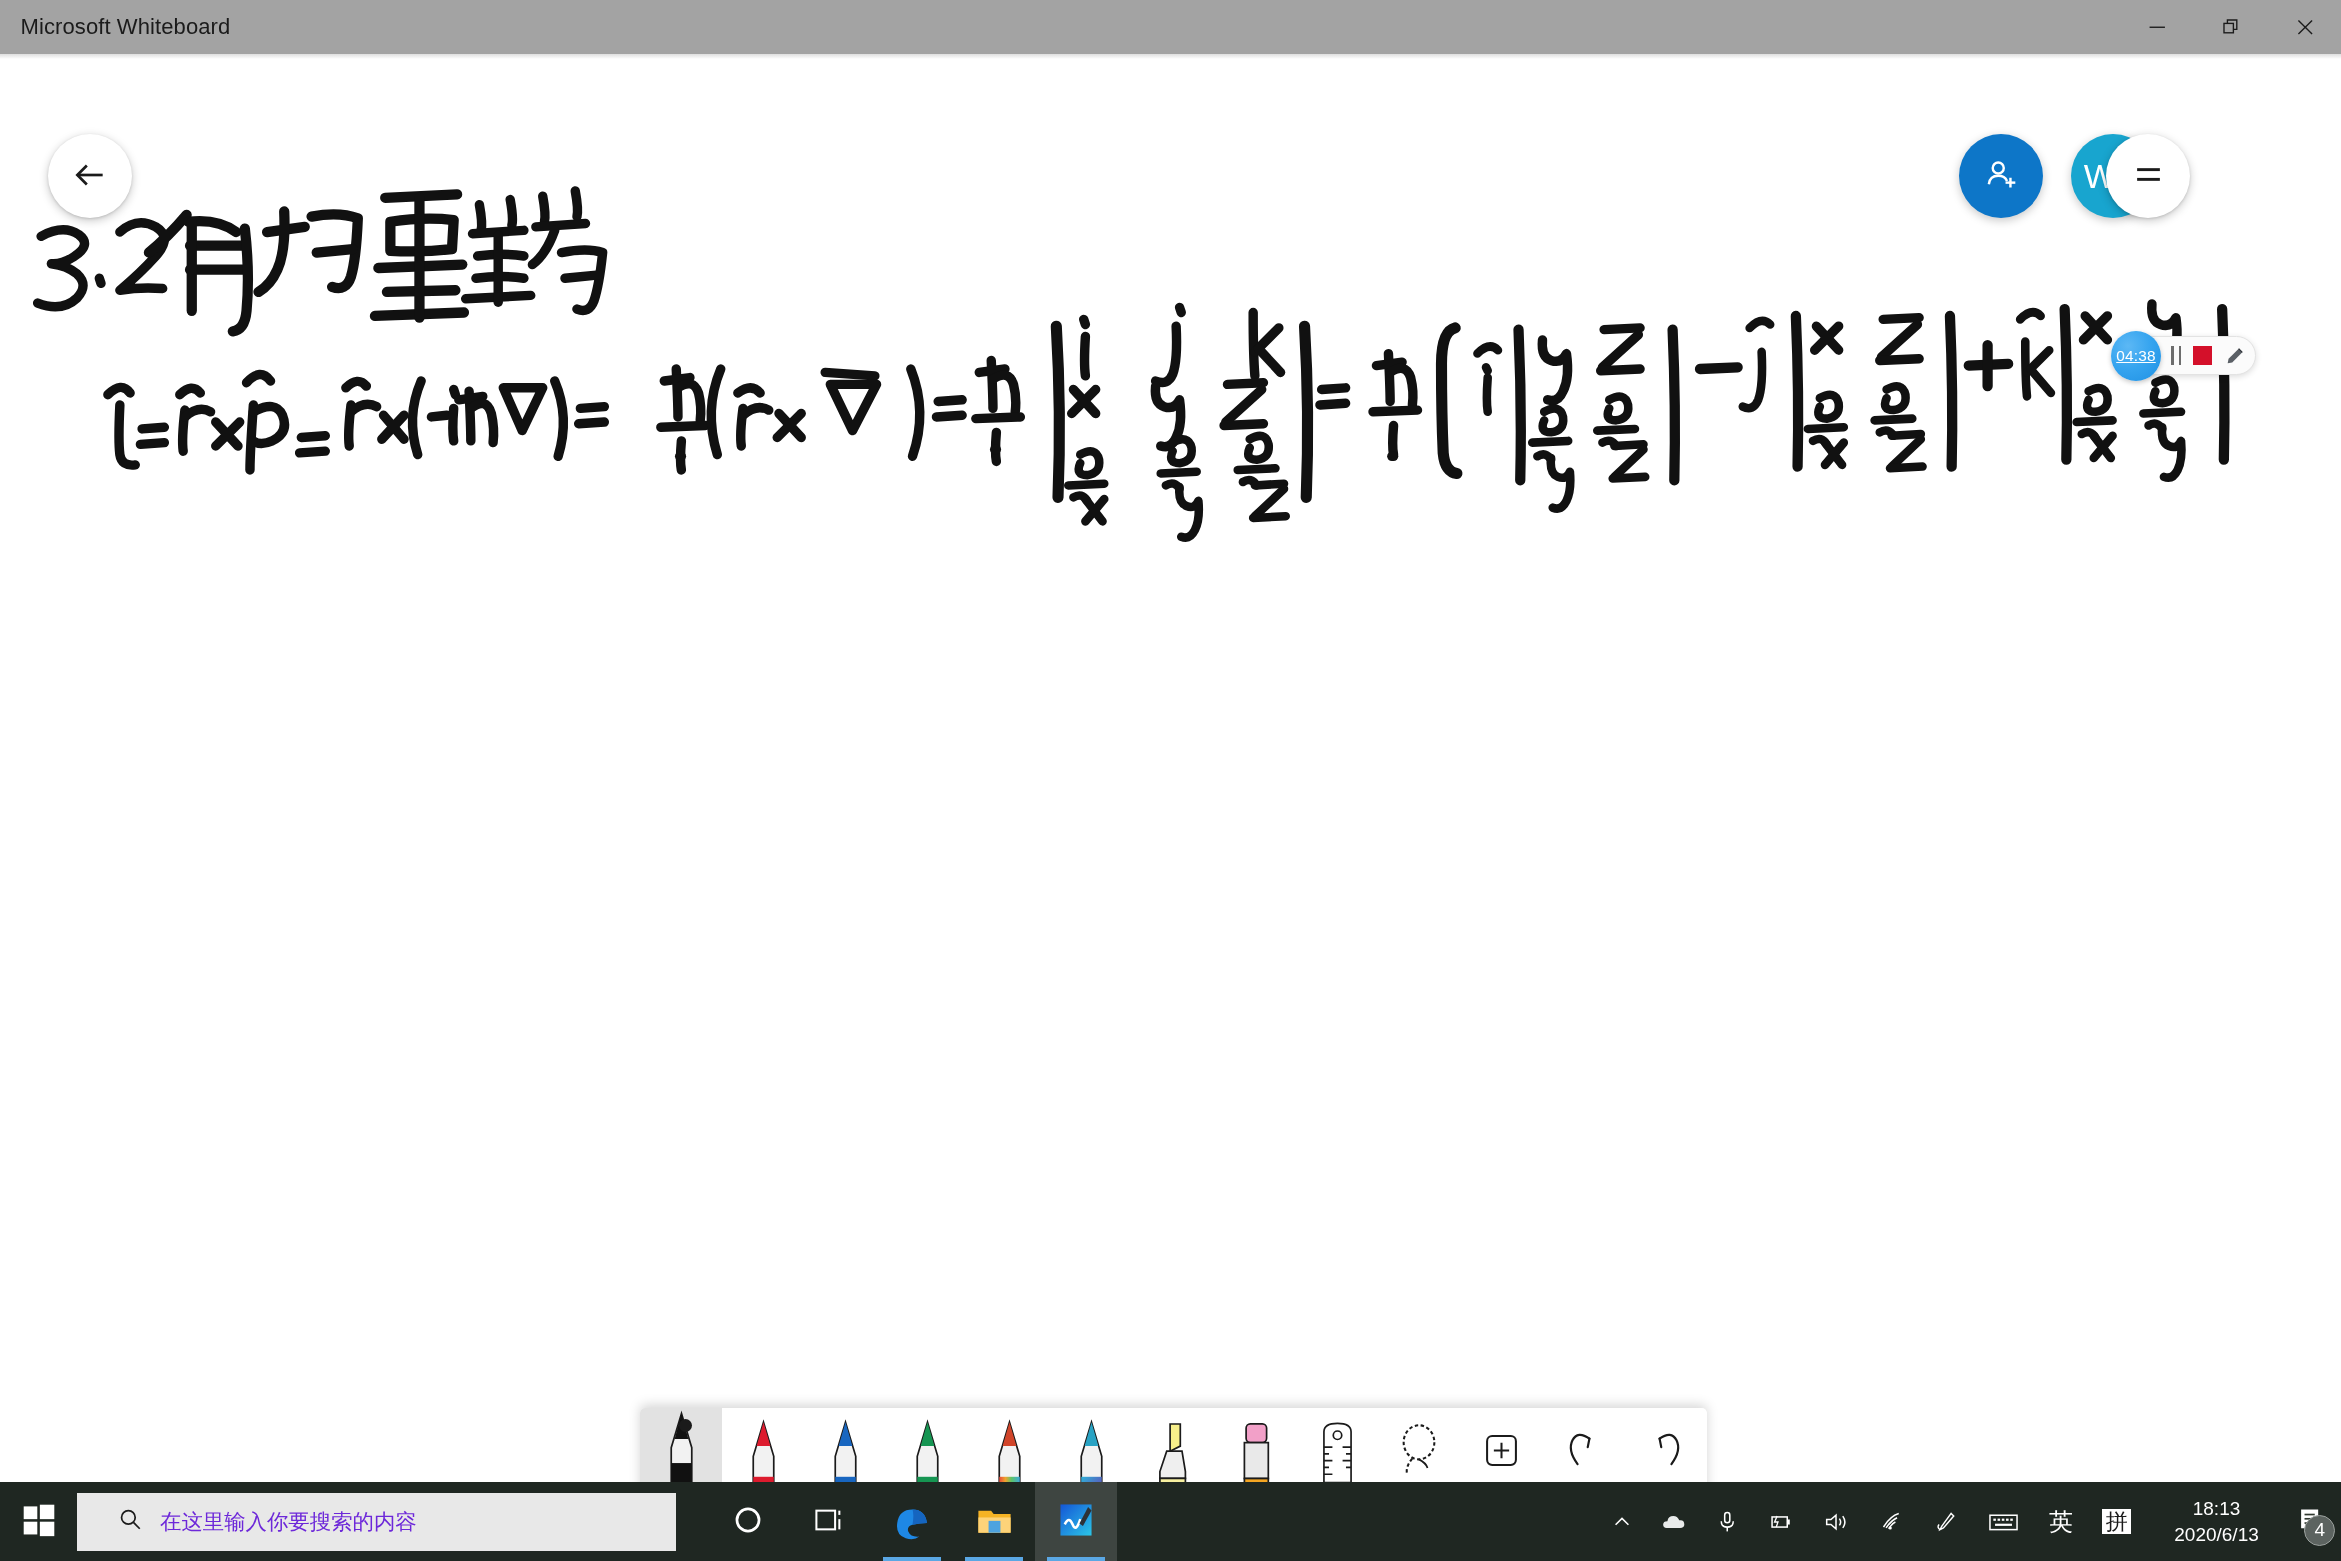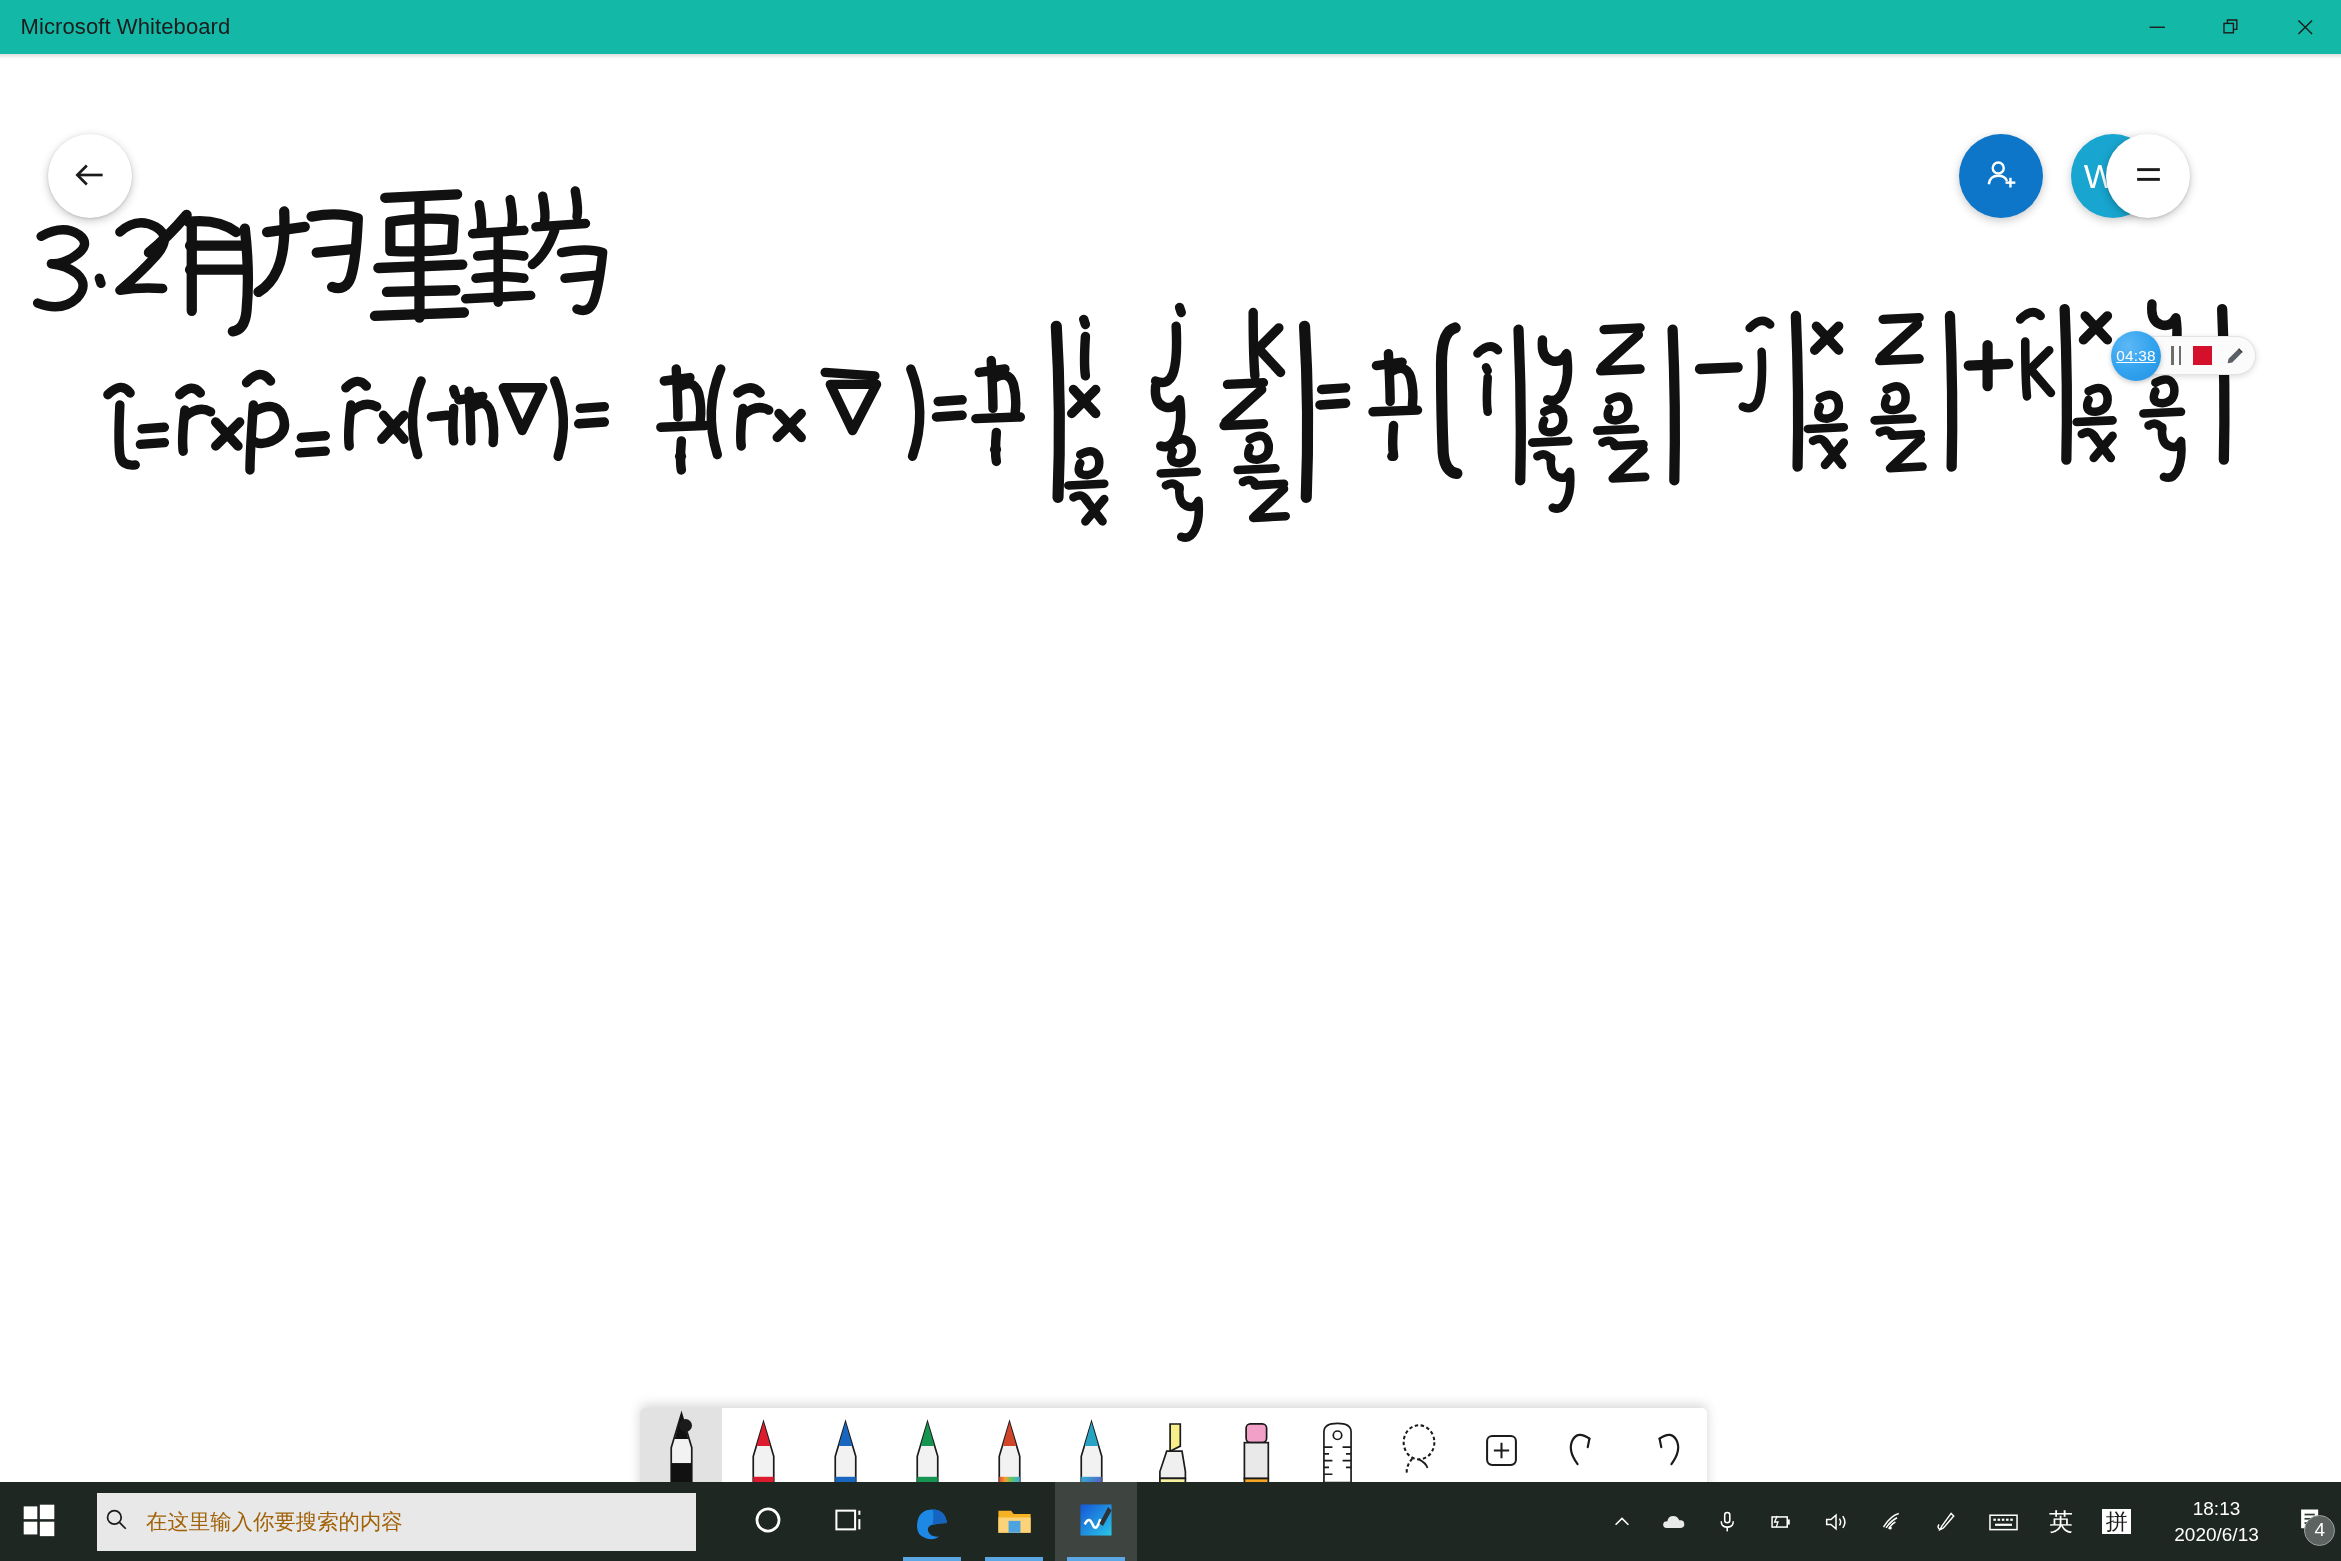--- a/index.html
+++ b/index.html
@@ -15,21 +15,21 @@
     position: relative;
     -webkit-font-smoothing: antialiased;
   }
 
   
   .titlebar {
     position: absolute;
     top: 0; left: 0;
     width: 2342px;
     height: 54px;
-    background: #14b8a6;
+    background: #a3a3a3;
     display: flex;
     align-items: center;
     justify-content: space-between;
     box-sizing: border-box;
     z-index: 40;
   }
   .titlebar-title {
     font-size: 22px;
     color: #1b1b1b;
     padding-left: 20.5px;
@@ -183,25 +183,24 @@
   }
   .start-btn {
     width: 77px; height: 79px;
     display: flex; align-items: center; justify-content: center;
   }
   .search-box {
     width: 599px; height: 58px;
     background: #e8e8e8;
     display: flex; align-items: center;
     gap: 17px;
-    padding-left: 6px;
+    padding-left: 40px;
     box-sizing: border-box;
-    color: #a16207;
+    color: #6d28d9;
     font-size: 21.4px;
-    margin-left: 20px;
   }
   .tb-icons { display: flex; align-items: center; margin-left: 31px; }
   .tb-item {
     width: 82px; height: 79px;
     display: flex; align-items: center; justify-content: center;
     position: relative;
   }
   .tb-item.active { background: rgba(255,255,255,0.14); }
   .tb-underline {
     position: absolute;

